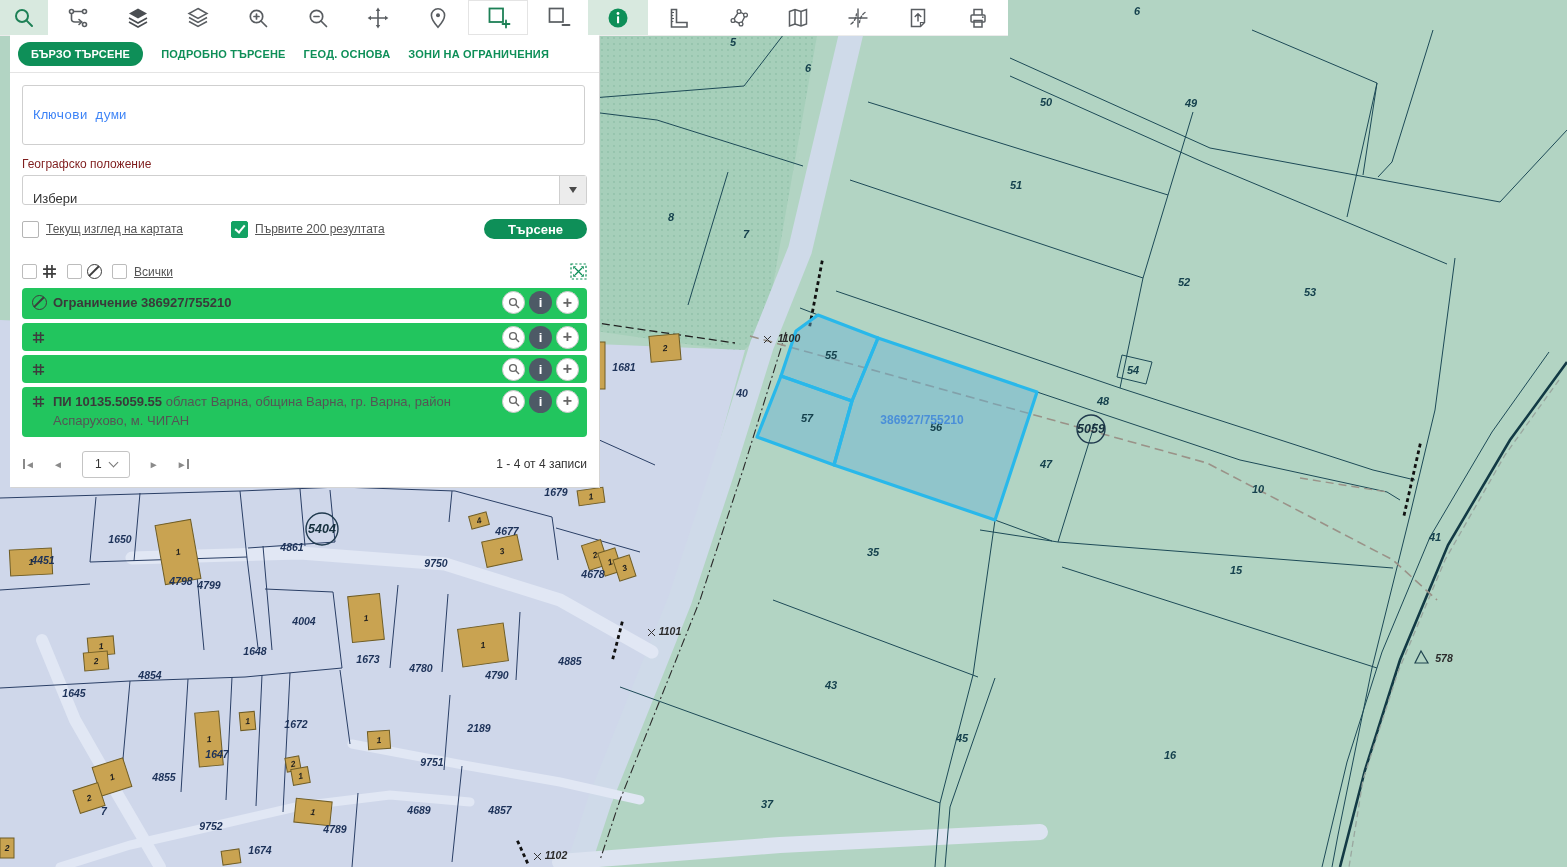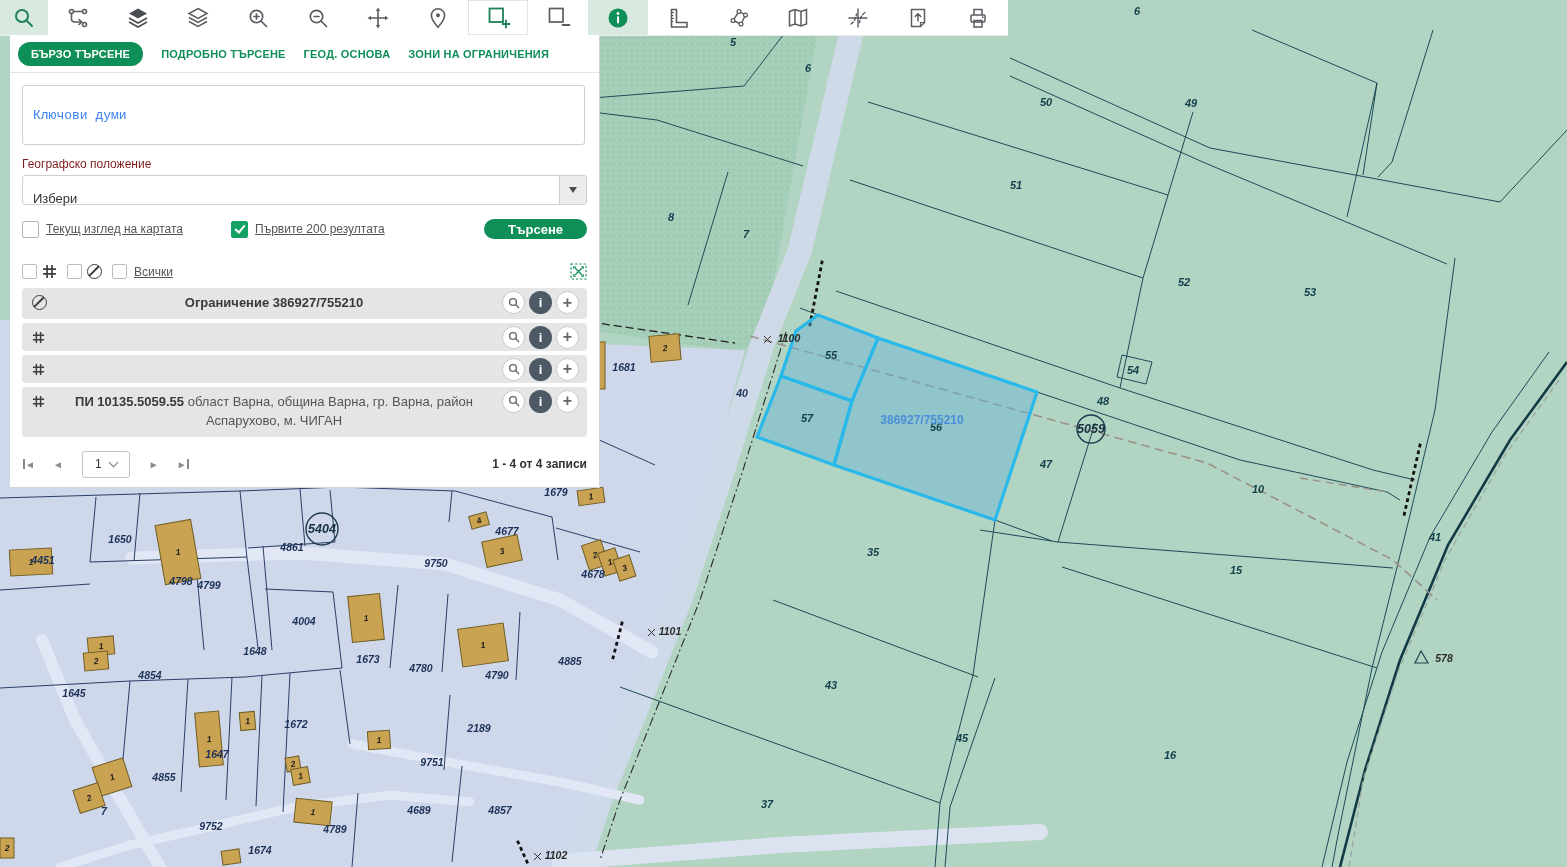--- a/index.html
+++ b/index.html
@@ -37,36 +37,36 @@
   .cb.checked::after{content:"";position:absolute;left:5px;top:1.5px;width:4px;height:8px;border:solid #fff;border-width:0 2px 2px 0;transform:rotate(40deg);}
   .cblabel{font-size:12px;color:#555;margin-left:7px;cursor:pointer;text-decoration:underline;}
   .btn-search{margin-left:auto;background:#0e8f58;color:#fff;font-size:13px;font-weight:bold;border:none;border-radius:15px;height:20px;padding:0 24px;cursor:pointer;font-family:inherit;}
   #filterrow{margin-top:24px;padding:0 12px;display:flex;align-items:center;}
   .cbs{width:13px;height:13px;border:1px solid #bcbcbc;border-radius:2px;background:#fff;cursor:pointer;}
   .fic{margin:0 10px 0 5px;display:flex;align-items:center;}
   .slash-ic{width:13px;height:13px;border:1.6px solid #3d3d3d;border-radius:50%;position:relative;display:inline-block;}
   .slash-ic::after{content:"";position:absolute;left:5.2px;top:-1px;width:1.6px;height:14px;background:#3d3d3d;transform:rotate(45deg);}
   #expand-ic{margin-left:auto;cursor:pointer;display:flex;}
   #results{padding:8px 12px 0 12px;}
-  .rrow{position:relative;background:#e5e5e5;border-radius:4px;margin-bottom:4px;padding:6px 92px 6px 10px;min-height:16px;cursor:pointer;text-align:center;}
+  .rrow{position:relative;background:#22c55e;border-radius:4px;margin-bottom:4px;padding:6px 92px 6px 10px;min-height:16px;cursor:pointer;}
   .rtext{font-size:13px;color:#555;line-height:1.45;}
   .rtext b{color:#3a3a3a;}
   .ric{position:absolute;left:10px;top:7px;}
   .rrow .rtext{display:block;margin-left:21px;}
   .acts{position:absolute;right:8px;top:3px;display:flex;gap:4px;}
   .act{width:23px;height:23px;border-radius:50%;display:flex;align-items:center;justify-content:center;box-sizing:border-box;cursor:pointer;}
   .act.search{background:#fff;border:1px solid #c9c9c9;}
   .act.info{background:#4d5a66;color:#fff;font-size:13px;font-weight:bold;font-style:normal;}
   .act.plus{background:#fff;border:1px solid #c9c9c9;color:#666;font-size:16px;font-weight:600;line-height:1;}
   #pagerow{display:flex;align-items:center;padding:10px 12px 0 4px;}
   .pgbtn{display:flex;align-items:center;color:#8a8a8a;font-size:10px;cursor:pointer;padding:0 9px;user-select:none;}
   .vbar{display:inline-block;width:2px;height:10px;background:#8a8a8a;}
   .pagebox{width:46px;height:25px;border:1px solid #c4c4c4;border-radius:3px;display:flex;align-items:center;justify-content:center;gap:8px;margin:0 10px;font-size:12px;color:#333;cursor:pointer;}
   .chev{width:6px;height:6px;border-right:1.5px solid #777;border-bottom:1.5px solid #777;transform:rotate(45deg);margin-top:-3px;}
-  #pagesummary{margin-left:auto;font-size:12px;color:#333;font-weight:bold;}
+  #pagesummary{margin-left:auto;font-size:12px;color:#333;}
 </style>
 </head>
 <body>
 
 <div id="stage">
 
   <svg id="map-svg" width="1567" height="867" viewBox="0 0 1567 867">
     <defs>
       <pattern id="hdots" width="6" height="6" patternUnits="userSpaceOnUse">
         <circle cx="2" cy="2" r="0.9" fill="#8fc0a8"></circle>

